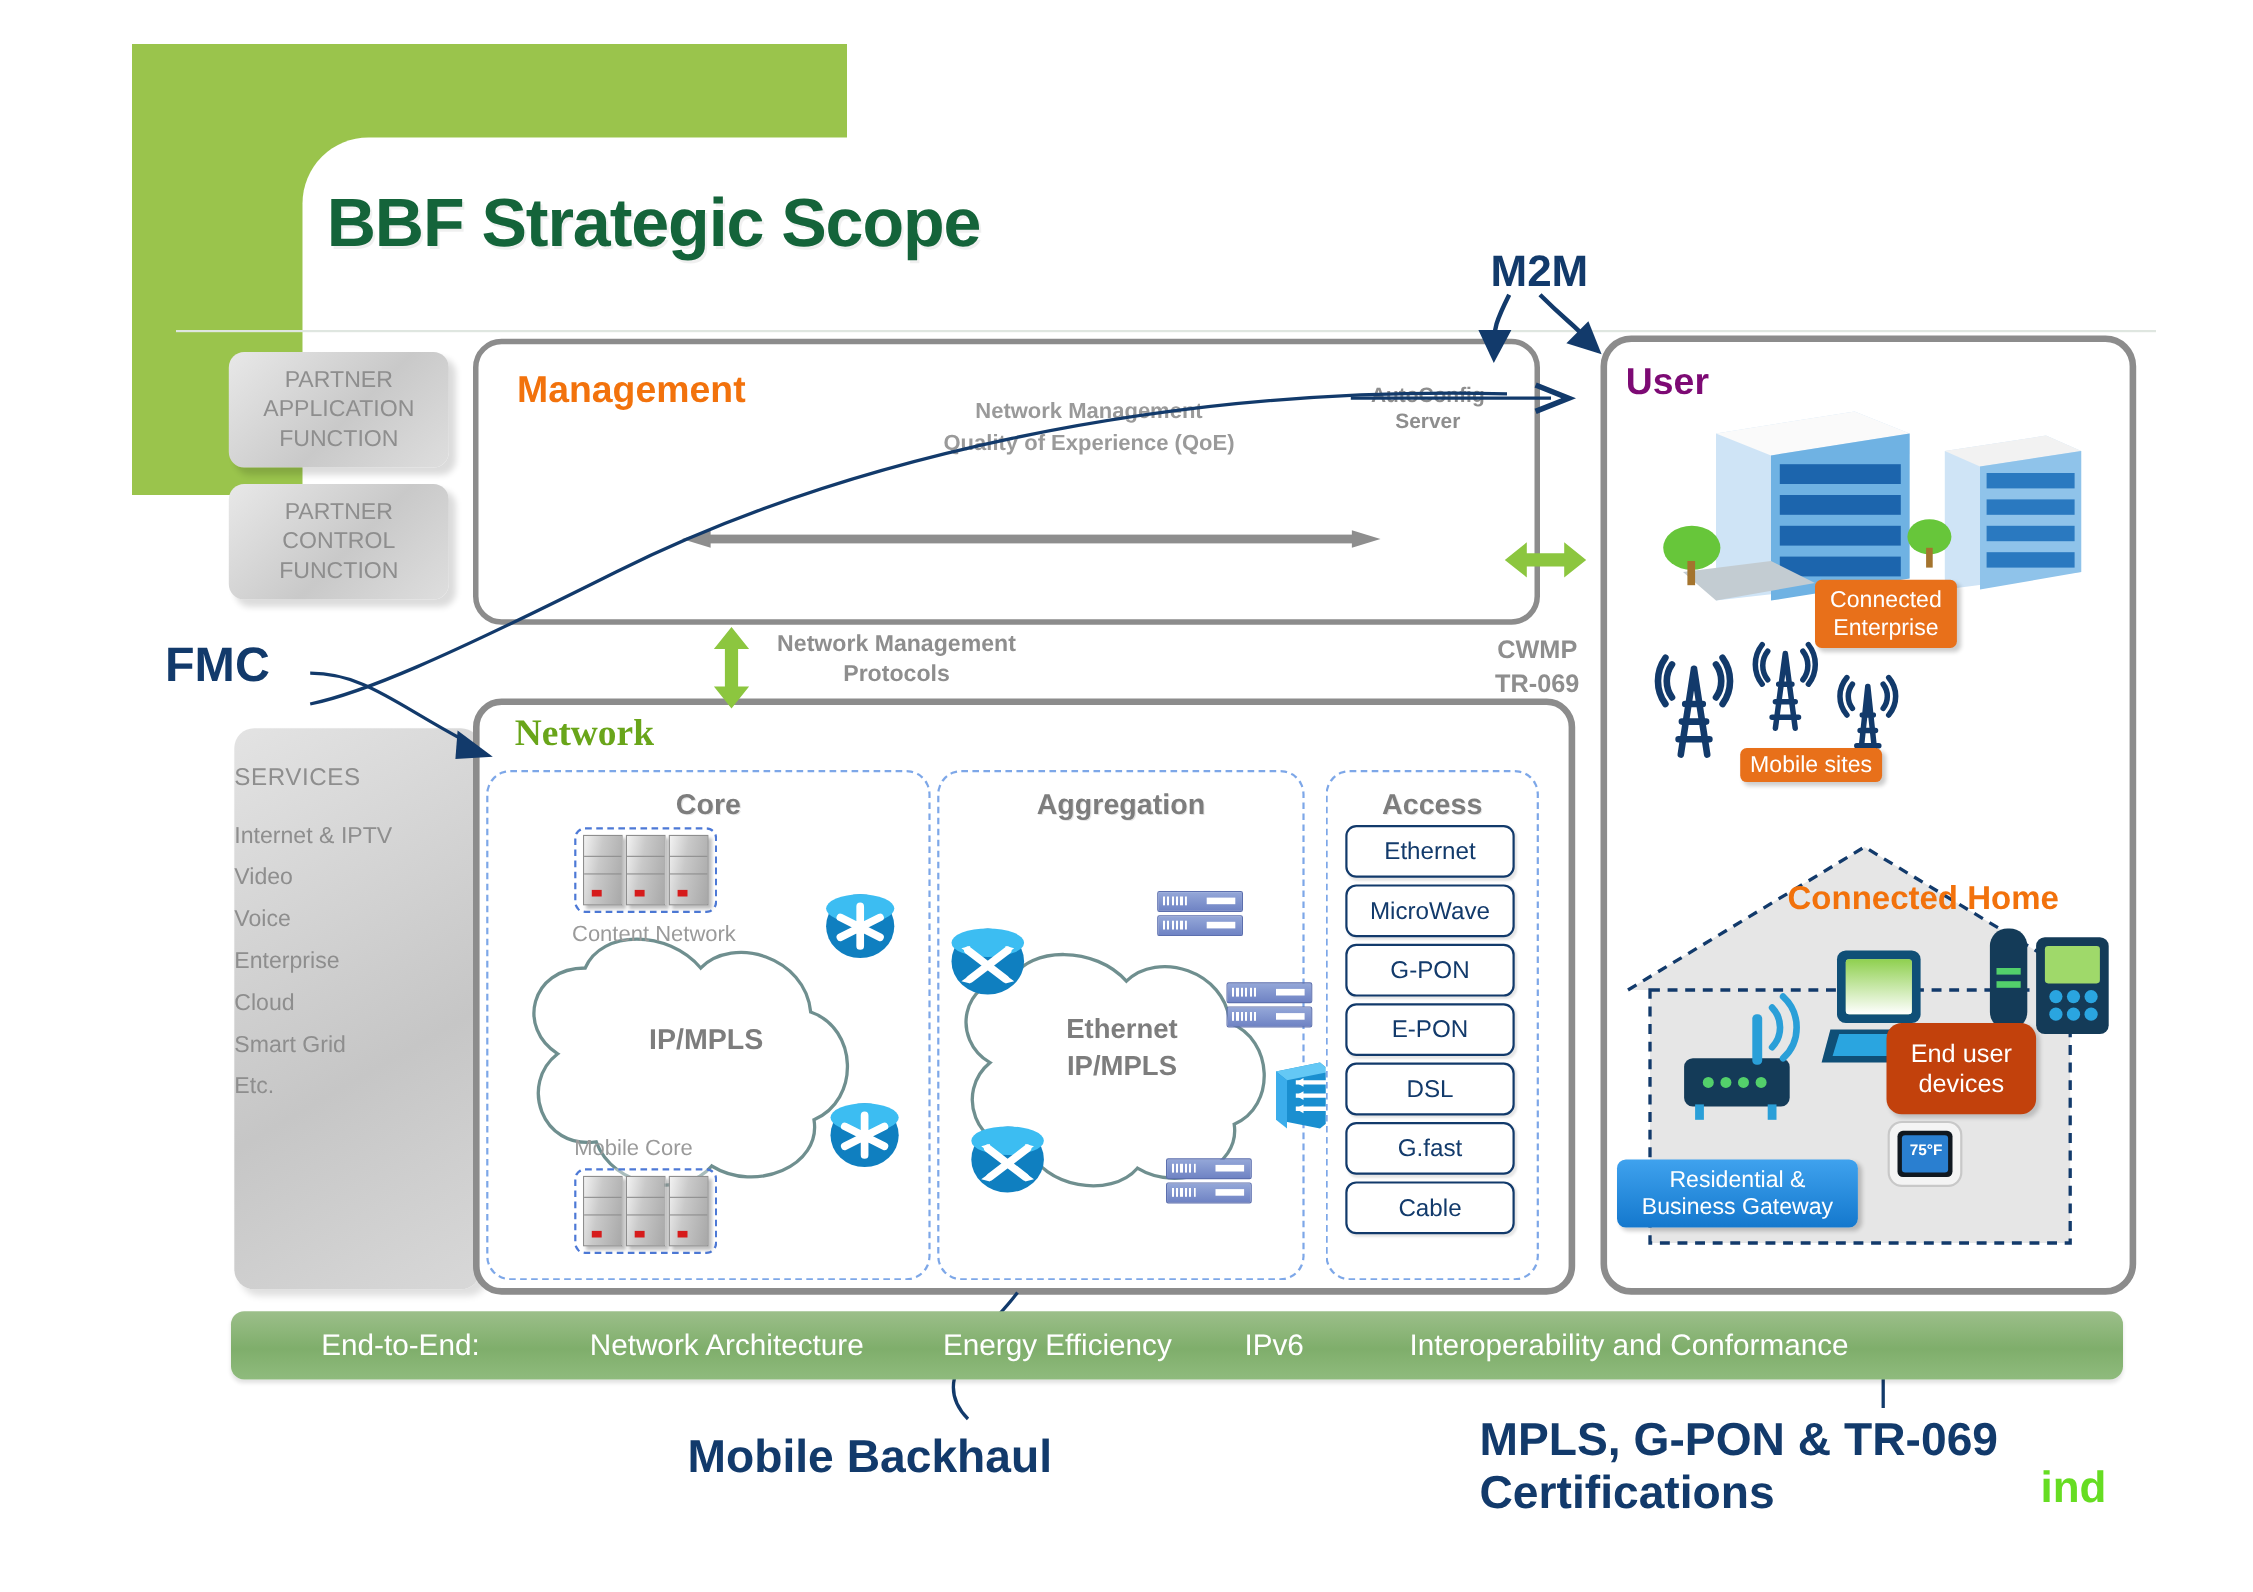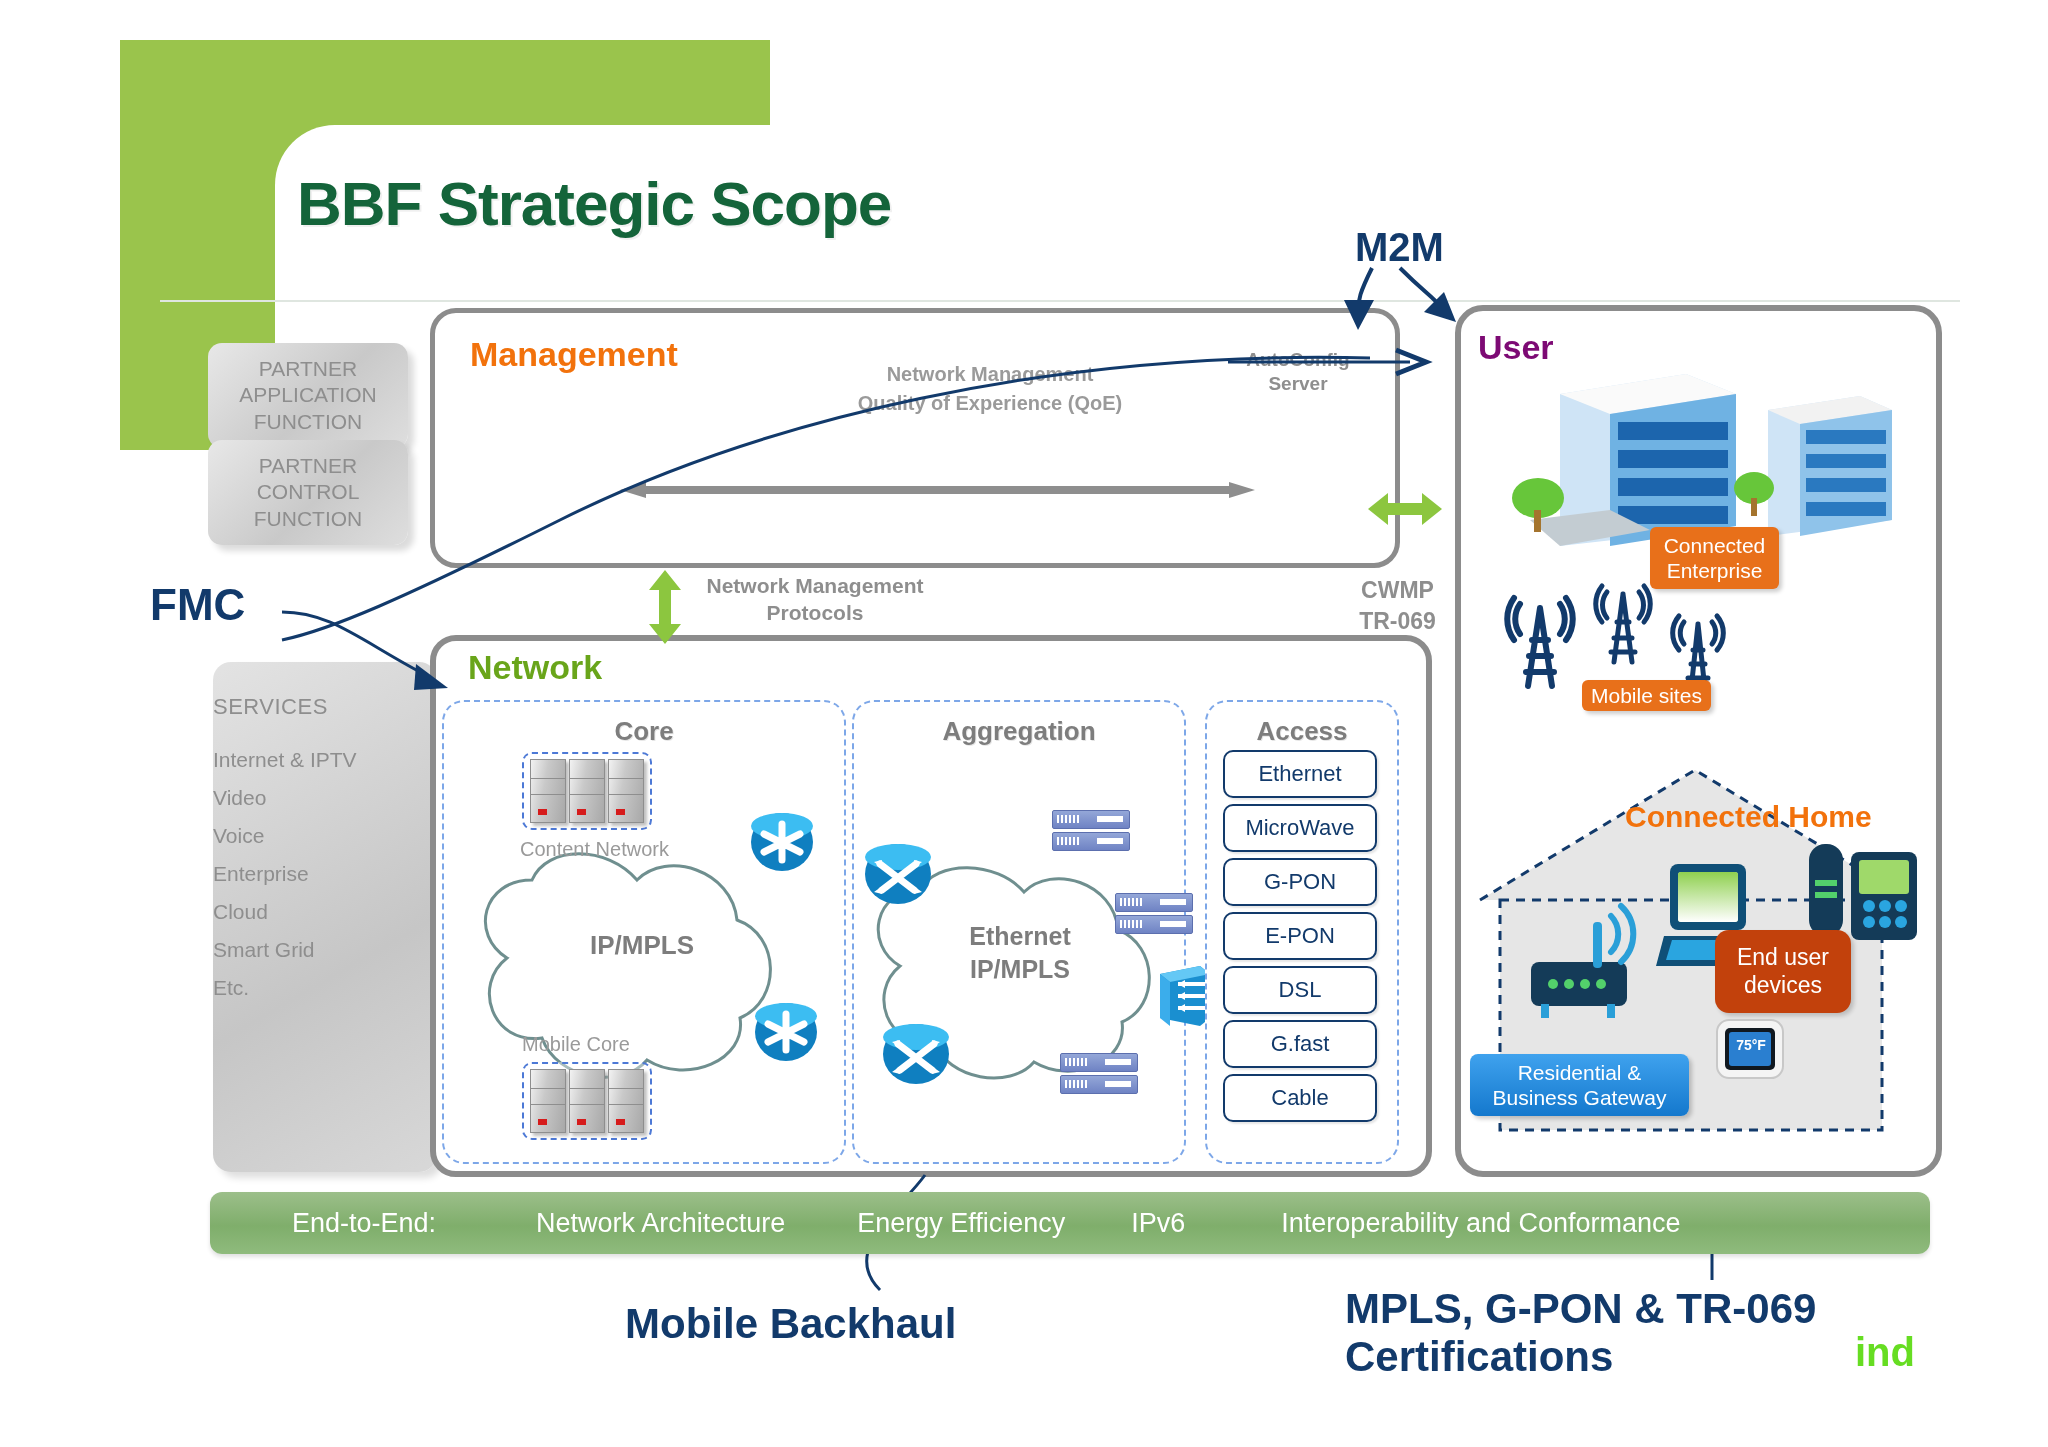--- a/index.html
+++ b/index.html
@@ -17,42 +17,42 @@
   
   #page-title{left:297px;top:168px;font-size:62px;font-weight:bold;color:#14643a;
               letter-spacing:-1px;text-shadow:2px 2px 0 rgba(0,0,0,.06);}
 
   
   .partner-box{width:200px;height:105px;border-radius:14px;
      background:linear-gradient(135deg,#e8e8e8 0%,#c9c9c9 55%,#dedede 100%);
      box-shadow:6px 6px 6px rgba(0,0,0,.14);
      display:flex;align-items:center;justify-content:center;text-align:center;
      color:#8e8e8e;font-size:21px;line-height:1.25;}
-  #partner-app{left:208px;top:320px;margin-top:23px;}
+  #partner-app{left:208px;top:320px;}
   #partner-ctrl{left:208px;top:440px;}
 
   
   #mgmt-box{left:430px;top:308px;width:960px;height:250px;
      border:5px solid #8c8c8c;border-radius:26px;background:#fff;}
   #mgmt-label{left:470px;top:335px;font-size:34px;font-weight:bold;color:#f2720c;}
   #mgmt-bullets{left:780px;top:360px;width:420px;text-align:center;
      color:#9a9a9a;font-size:20px;font-weight:bold;line-height:1.45;}
   #mgmt-arrow{left:620px;top:482px;width:635px;height:16px;}
   #autoconfig{left:1218px;top:348px;width:160px;text-align:center;
      color:#8e8e8e;font-size:19px;font-weight:bold;line-height:1.25;}
 
   
   #user-box{left:1455px;top:305px;width:475px;height:860px;
      border:6px solid #8c8c8c;border-radius:28px;background:#fff;}
   #user-label{left:1478px;top:328px;font-size:34px;font-weight:bold;color:#7d0a74;}
 
   
   #net-box{left:430px;top:635px;width:990px;height:530px;
      border:6px solid #8c8c8c;border-radius:26px;background:#fff;}
-  #net-label{left:468px;top:648px;font-size:34px;font-weight:bold;color:#69a51a;}
+  #net-label{left:468px;top:648px;font-size:34px;font-weight:bold;color:#69a51a;font-family:Liberation Serif, serif;}
 
   .subpanel{border:2px dashed #7da7e8;border-radius:22px;background:#fff;}
   #core-panel{left:442px;top:700px;width:400px;height:460px;}
   #agg-panel{left:852px;top:700px;width:330px;height:460px;}
   #acc-panel{left:1205px;top:700px;width:190px;height:460px;}
   .sub-title{position:absolute;width:100%;text-align:center;top:14px;
      font-size:26px;color:#7d7d7d;font-weight:bold;
      text-shadow:1px 1px 0 rgba(0,0,0,.10);}
 
   

